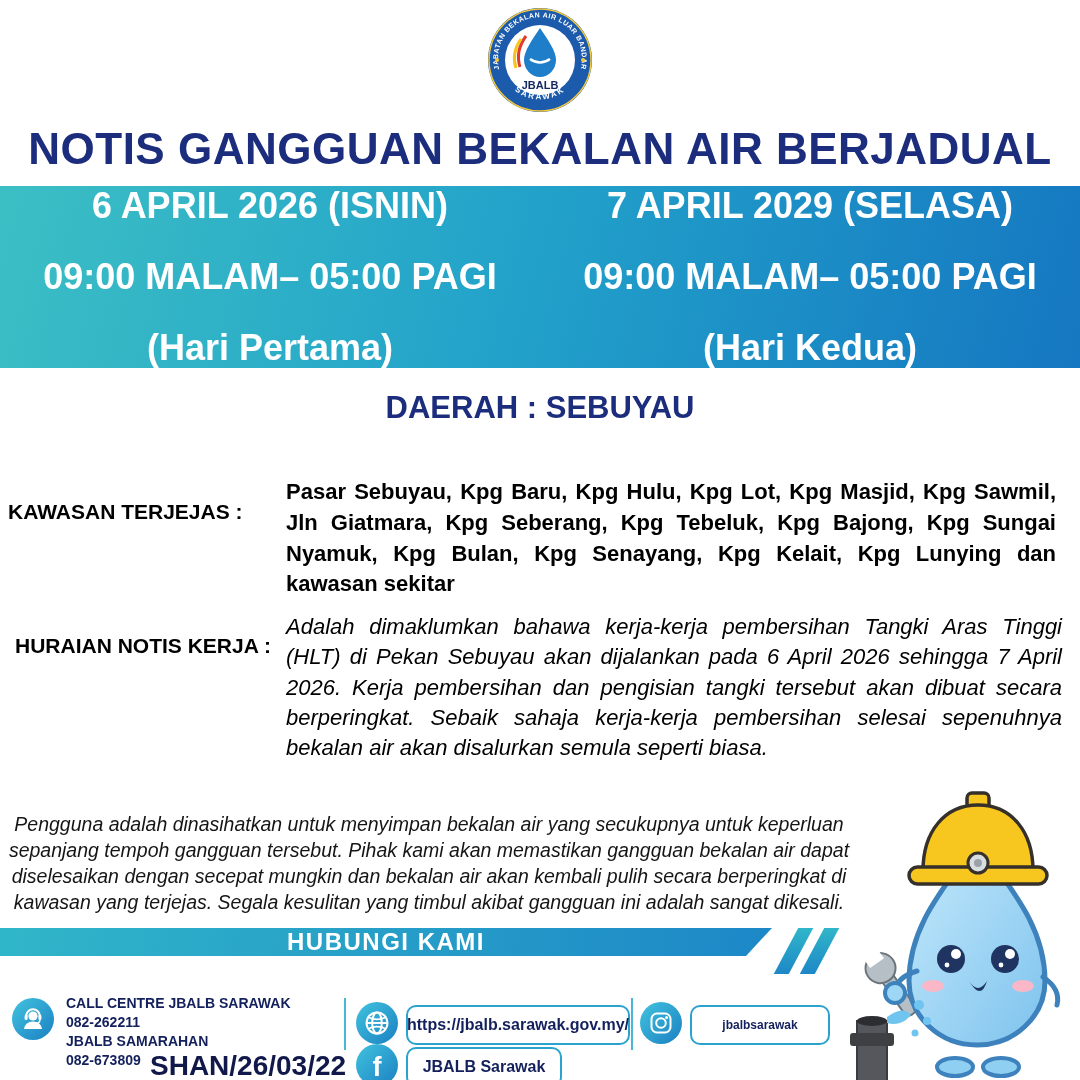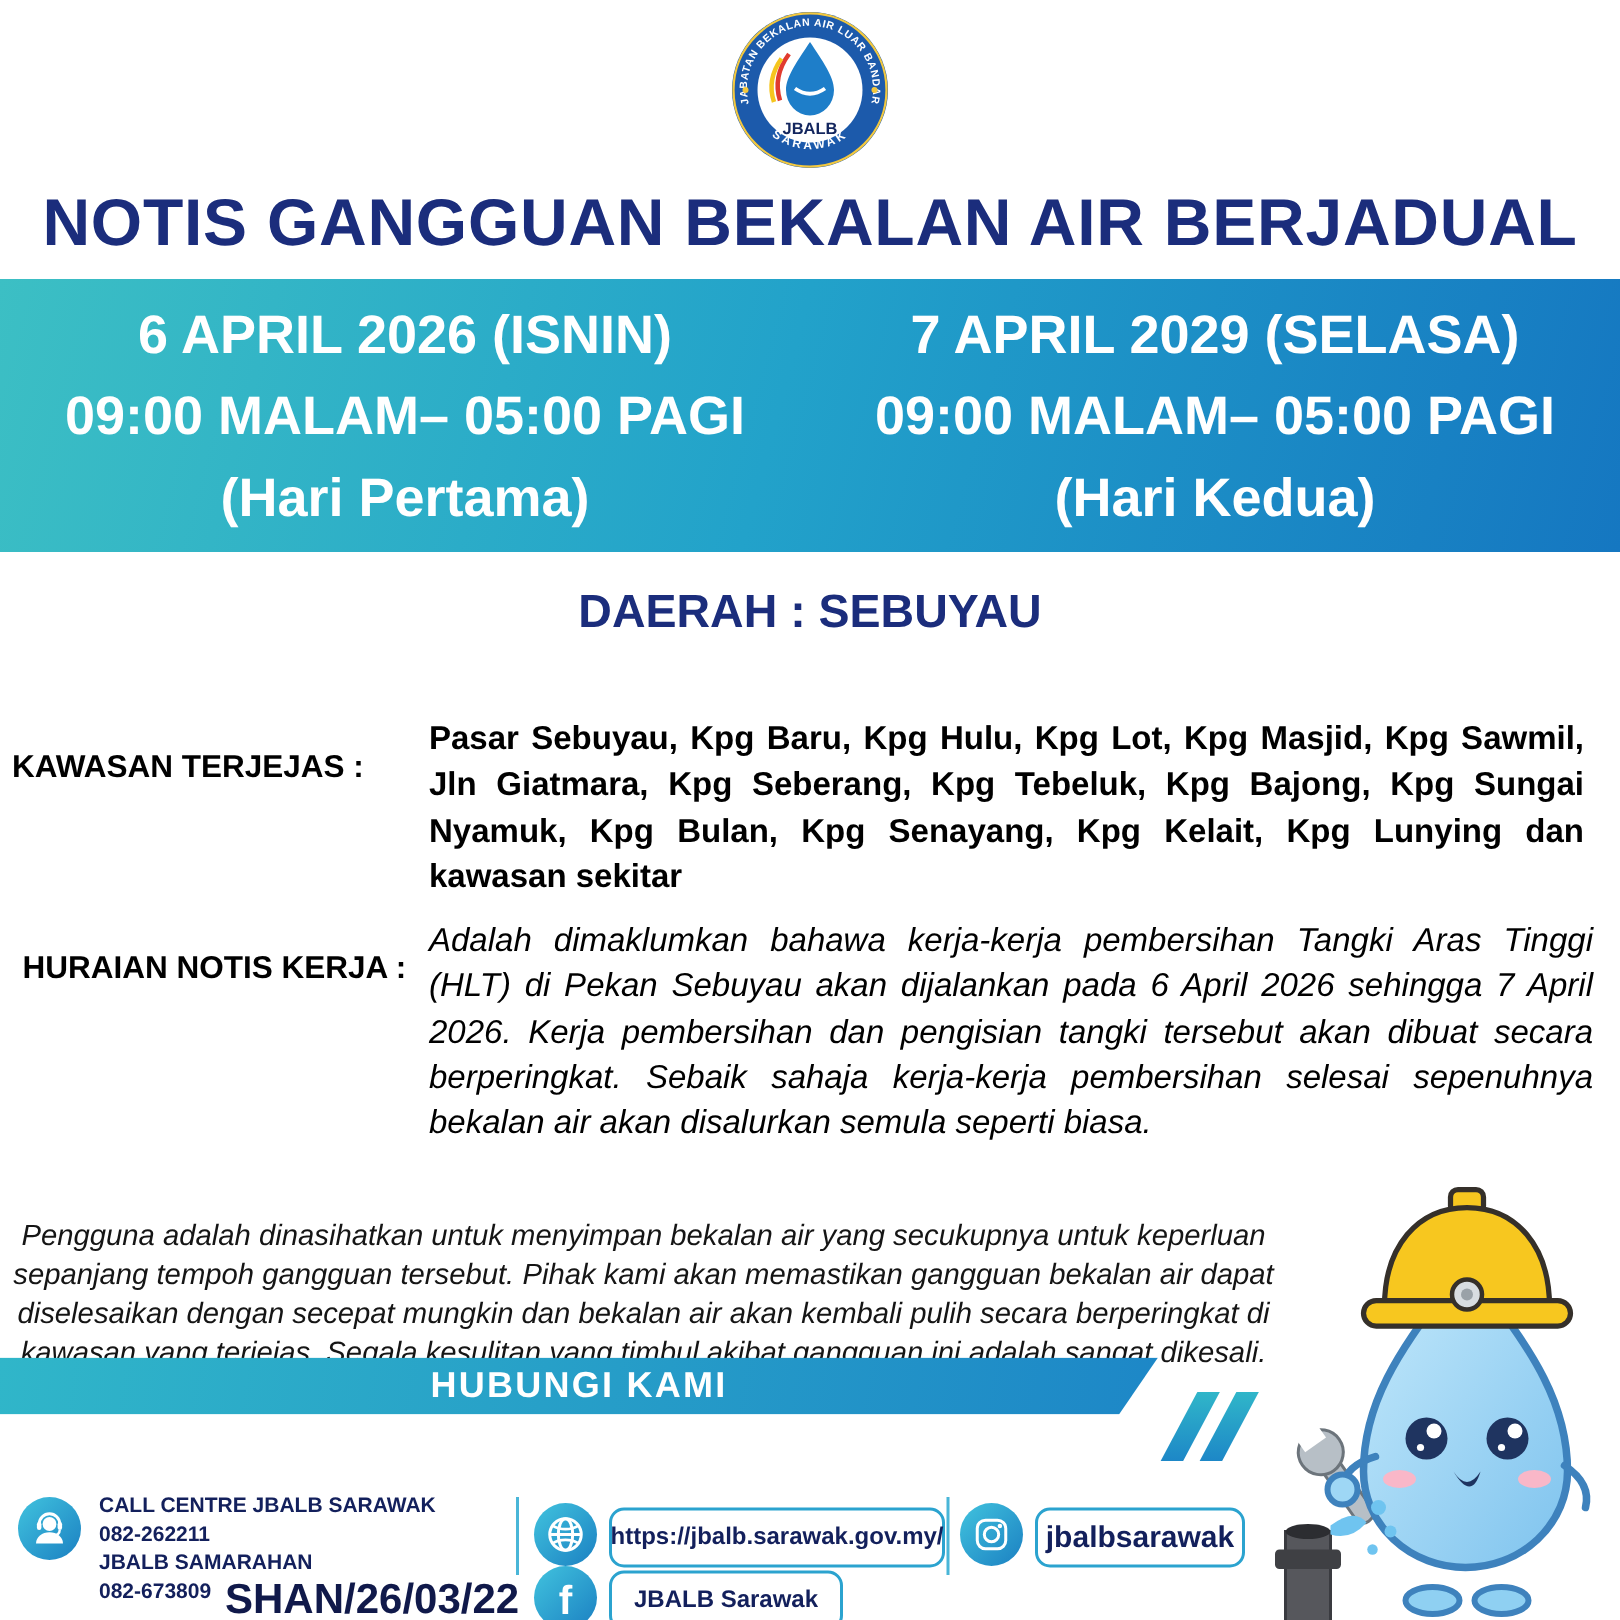--- a/index.html
+++ b/index.html
@@ -7,40 +7,40 @@
         font-family:"Liberation Sans",sans-serif;}
 
   .logo-wrap{position:absolute;top:6px;left:50%;transform:translateX(-50%);}
 
   .title{position:absolute;top:124px;left:0;width:100%;text-align:center;
          font-size:44px;font-weight:bold;color:#1b2d7c;letter-spacing:.5px;}
 
   .banner{position:absolute;top:186px;left:0;width:1080px;height:182px;
           background:linear-gradient(105deg,#3cbfc4 0%,#22a2ca 48%,#1577c1 100%);
           display:flex;}
-  .banner-col{flex:1;display:flex;flex-direction:column;justify-content:center;
+  .banner-col{flex:1;display:flex;flex-direction:column;justify-content:space-between;
               align-items:center;gap:15px;color:#fff;font-weight:bold;
               font-size:36px;text-align:center;line-height:1.1;}
 
   .region-row{position:absolute;top:390px;left:0;width:100%;display:flex;}
   .region{flex:1;text-align:center;font-weight:bold;font-size:31px;color:#1b2d7c;}
 
   .section-label{position:absolute;font-size:21px;font-weight:bold;color:#000;}
   .kawasan-label{top:500px;left:8px;width:272px;}
   .kawasan-text{position:absolute;top:477px;left:286px;width:770px;
                 font-size:22px;font-weight:bold;line-height:1.40;
                 text-align:justify;color:#000;}
   .huraian-label{top:634px;left:15px;width:278px;}
   .huraian-text{position:absolute;top:612px;left:286px;width:776px;
                 font-size:22px;line-height:1.38;text-align:justify;color:#000;font-style:italic;}
 
   .disclaimer{position:absolute;top:812px;left:8px;width:842px;font-size:19.5px;
               font-style:italic;line-height:1.33;color:#151515;text-align:center;}
 
-  .contact-banner{position:absolute;top:905px;left:0;width:772px;height:38px;
+  .contact-banner{position:absolute;top:928px;left:0;width:772px;height:28px;
                   background:linear-gradient(100deg,#30b6c9,#1d87c7);
                   clip-path:polygon(0 0,100% 0,746px 100%,0 100%);
                   display:flex;align-items:center;justify-content:center;}
   .contact-banner-label{color:#fff;font-weight:bold;font-size:24px;letter-spacing:1.5px;}
   .stripe{position:absolute;top:928px;height:46px;width:15px;
           background:linear-gradient(180deg,#30b6c9,#1d87c7);transform:skewX(-28deg);}
   .stripe.s1{left:786px;}
   .stripe.s2{left:812px;}
 
   .icon-circle{position:absolute;width:42px;height:42px;border-radius:50%;
@@ -52,21 +52,21 @@
   .fb-circle{left:356px;top:1044px;}
   .fb-glyph{color:#fff;font-weight:bold;font-size:27px;line-height:1;margin-top:4px;}
 
   .cc-text{position:absolute;left:66px;top:994px;font-size:14px;font-weight:bold;
            color:#13205c;line-height:19px;}
 
   .pill{position:absolute;height:36px;border:2.5px solid #2ba3cf;border-radius:10px;
         display:flex;align-items:center;justify-content:center;font-weight:bold;
         color:#13205c;background:#fff;}
   .website-pill{left:406px;top:1005px;width:220px;font-size:16px;}
-  .ig-pill{left:690px;top:1005px;width:136px;font-size:20px;}
+  .ig-pill{left:690px;top:1005px;width:136px;font-size:12px;}
   .fb-pill{left:406px;top:1047px;width:152px;font-size:16px;}
 
   .divider{position:absolute;width:2px;height:52px;background:#49b6d8;top:998px;}
   .d1{left:344px;}
   .d2{left:631px;}
 
   .reference{position:absolute;left:150px;top:1050px;font-size:28px;font-weight:bold;
              color:#10194a;}
 
   .mascot{position:absolute;right:0;bottom:-4px;}

